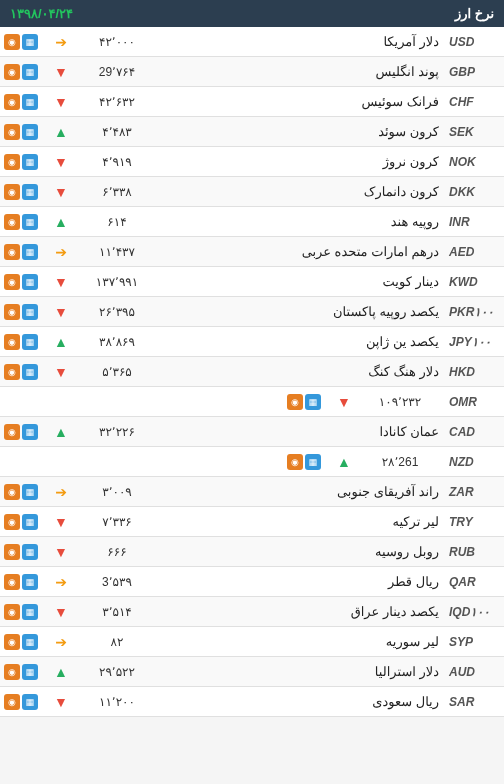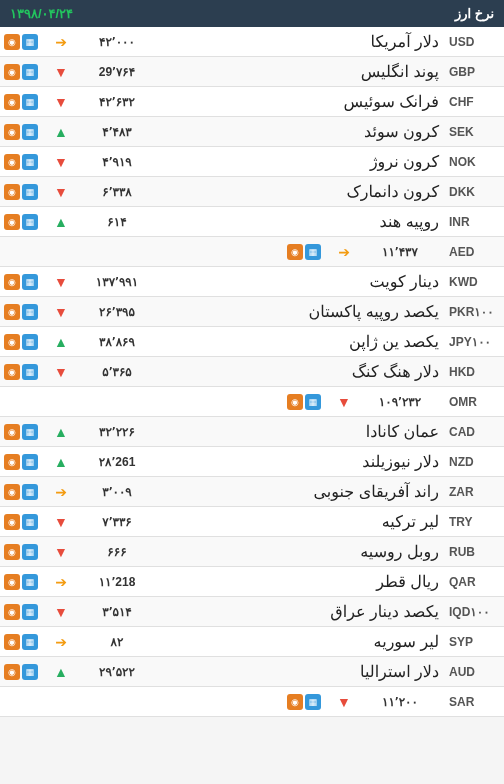--- a/index.html
+++ b/index.html
@@ -44,35 +44,35 @@
       background: #f9f9f9;
     }
     .col-code {
       width: 55px;
       text-align: left;
       color: #555;
       font-size: 12px;
       font-weight: bold;
       direction: ltr;
       padding-left: 4px;
+      font-style: italic;
     }
     .col-name {
       flex: 1;
       text-align: right;
       color: #222;
-      font-size: 16px;
+      font-size: 13px;
       padding-right: 6px;
     }
     .col-price {
       width: 90px;
       text-align: center;
       color: #333;
       font-size: 12px;
       direction: ltr;
-      font-weight: bold;
     }
     .col-arrow {
       width: 22px;
       text-align: center;
       font-size: 13px;
     }
     .col-icons {
       width: 46px;
       display: flex;
       flex-direction: row;
@@ -181,20 +181,21 @@
     <span class="col-name">روپیه هند</span>
     <span class="col-price">۶۱۴</span>
     <span class="col-arrow"><span class="arrow-up">▲</span></span>
     <span class="col-icons">
       <span class="chart-icon">▦</span>
       <span class="rss-icon">◉</span>
     </span>
   </div>
     <div class="table-row">
     <span class="col-code">AED</span>
+    <span class="col-name">درهم امارات متحده عربی</span>
     <span class="col-price">۱۱٬۴۳۷</span>
     <span class="col-arrow"><span class="arrow-neutral">➔</span></span>
     <span class="col-icons">
       <span class="chart-icon">▦</span>
       <span class="rss-icon">◉</span>
     </span>
   </div>
     <div class="table-row">
     <span class="col-code">KWD</span>
     <span class="col-name">دینار کویت</span>
@@ -249,21 +250,20 @@
     <span class="col-name">عمان کانادا</span>
     <span class="col-price">۳۲٬۲۲۶</span>
     <span class="col-arrow"><span class="arrow-up">▲</span></span>
     <span class="col-icons">
       <span class="chart-icon">▦</span>
       <span class="rss-icon">◉</span>
     </span>
   </div>
     <div class="table-row">
     <span class="col-code">NZD</span>
-    <span class="col-name">دلار نیوزیلند</span>
     <span class="col-price">۲۸٬261</span>
     <span class="col-arrow"><span class="arrow-up">▲</span></span>
     <span class="col-icons">
       <span class="chart-icon">▦</span>
       <span class="rss-icon">◉</span>
     </span>
   </div>
     <div class="table-row">
     <span class="col-code">ZAR</span>
     <span class="col-name">راند آفریقای جنوبی</span>
@@ -290,21 +290,21 @@
     <span class="col-price">۶۶۶</span>
     <span class="col-arrow"><span class="arrow-down">▼</span></span>
     <span class="col-icons">
       <span class="chart-icon">▦</span>
       <span class="rss-icon">◉</span>
     </span>
   </div>
     <div class="table-row">
     <span class="col-code">QAR</span>
     <span class="col-name">ریال قطر</span>
-    <span class="col-price">۱۱٬218</span>
+    <span class="col-price">3٬۵۳۹</span>
     <span class="col-arrow"><span class="arrow-neutral">➔</span></span>
     <span class="col-icons">
       <span class="chart-icon">▦</span>
       <span class="rss-icon">◉</span>
     </span>
   </div>
     <div class="table-row">
     <span class="col-code">IQD۱۰۰</span>
     <span class="col-name">یکصد دینار عراق</span>
     <span class="col-price">۳٬۵۱۴</span>
@@ -329,20 +329,21 @@
     <span class="col-name">دلار استرالیا</span>
     <span class="col-price">۲۹٬۵۲۲</span>
     <span class="col-arrow"><span class="arrow-up">▲</span></span>
     <span class="col-icons">
       <span class="chart-icon">▦</span>
       <span class="rss-icon">◉</span>
     </span>
   </div>
     <div class="table-row">
     <span class="col-code">SAR</span>
+    <span class="col-name">ریال سعودی</span>
     <span class="col-price">۱۱٬۲۰۰</span>
     <span class="col-arrow"><span class="arrow-down">▼</span></span>
     <span class="col-icons">
       <span class="chart-icon">▦</span>
       <span class="rss-icon">◉</span>
     </span>
   </div>
   </div>
 
 </body></html>

